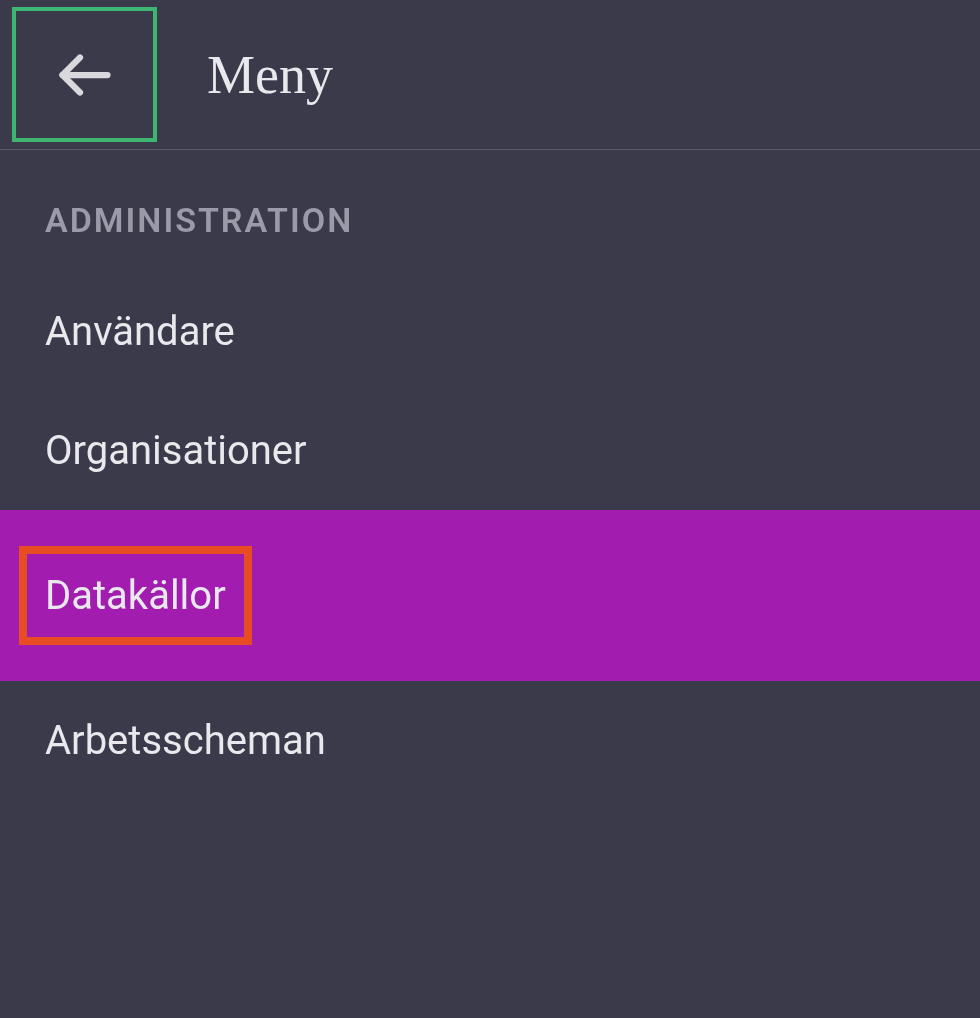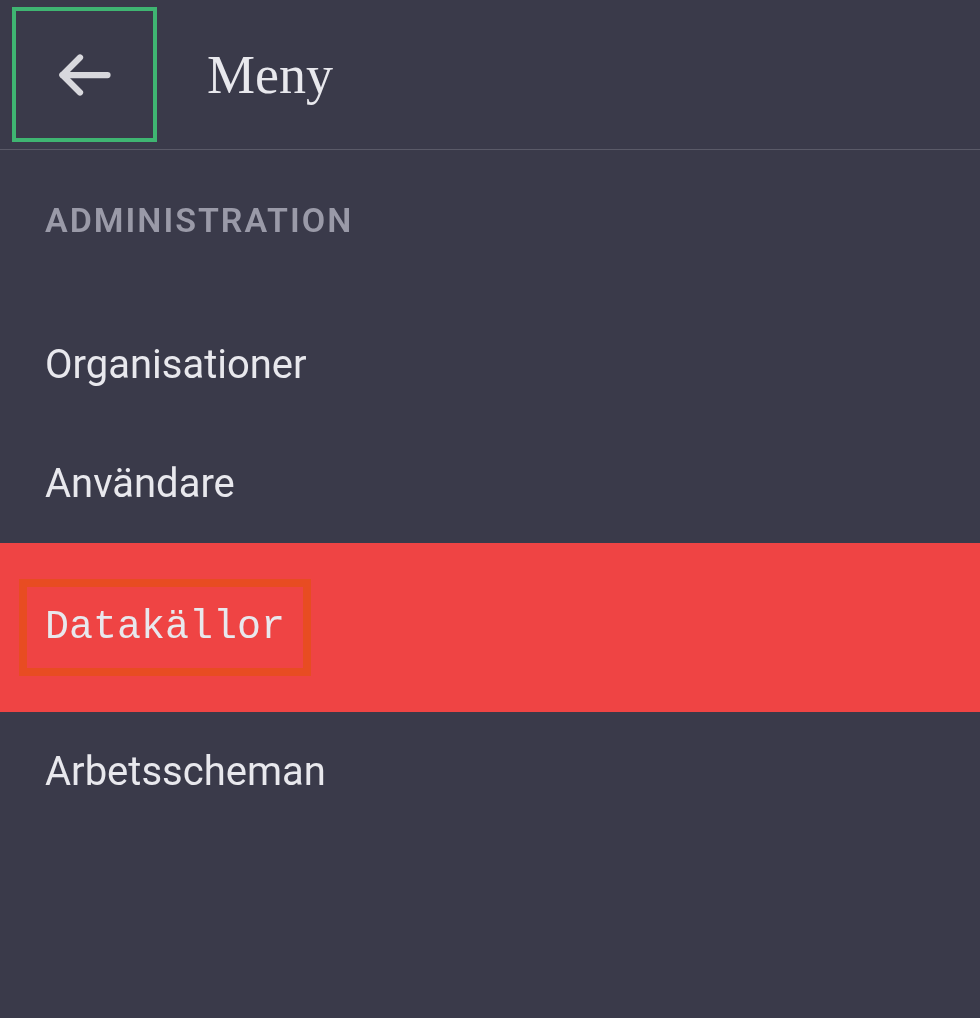--- a/index.html
+++ b/index.html
@@ -45,32 +45,31 @@
     }
     .content {
       padding-top: 50px;
     }
     .section-label {
       font-size: 34px;
       color: #9a9aa8;
       font-weight: 600;
       letter-spacing: 2px;
       padding-left: 45px;
-      margin-bottom: 65px;
+      margin-bottom: 32px;
     }
     .menu-item {
       font-size: 40px;
       color: #e8e8ed;
       padding: 36px 45px;
       cursor: pointer;
       font-weight: 400;
     }
     .menu-item.active {
-      background-color: #ef4444;
-      font-family: Liberation Mono, monospace;
+      background-color: #a21caf;
     }
     .highlight-box {
       display: inline-block;
       border: 8px solid #e84c22;
       padding: 18px 18px;
       margin-left: -26px;
     }
   </style>
 </head>
 <body>
@@ -82,25 +81,25 @@
       <polyline points="10 19 3 12 10 5"></polyline>
     </svg>
   </div>
   <div class="header-title">Meny</div>
 </div>
 
 <div class="content">
   <div class="section-label">ADMINISTRATION</div>
 
   <div class="menu-item">
-    <span>Organisationer</span>
+    <span>Användare</span>
   </div>
 
   <div class="menu-item">
-    <span>Användare</span>
+    <span>Organisationer</span>
   </div>
 
 
   <div class="menu-item active">
     <span class="highlight-box">
       <span>Datakällor</span>
     </span>
   </div>
 
 

